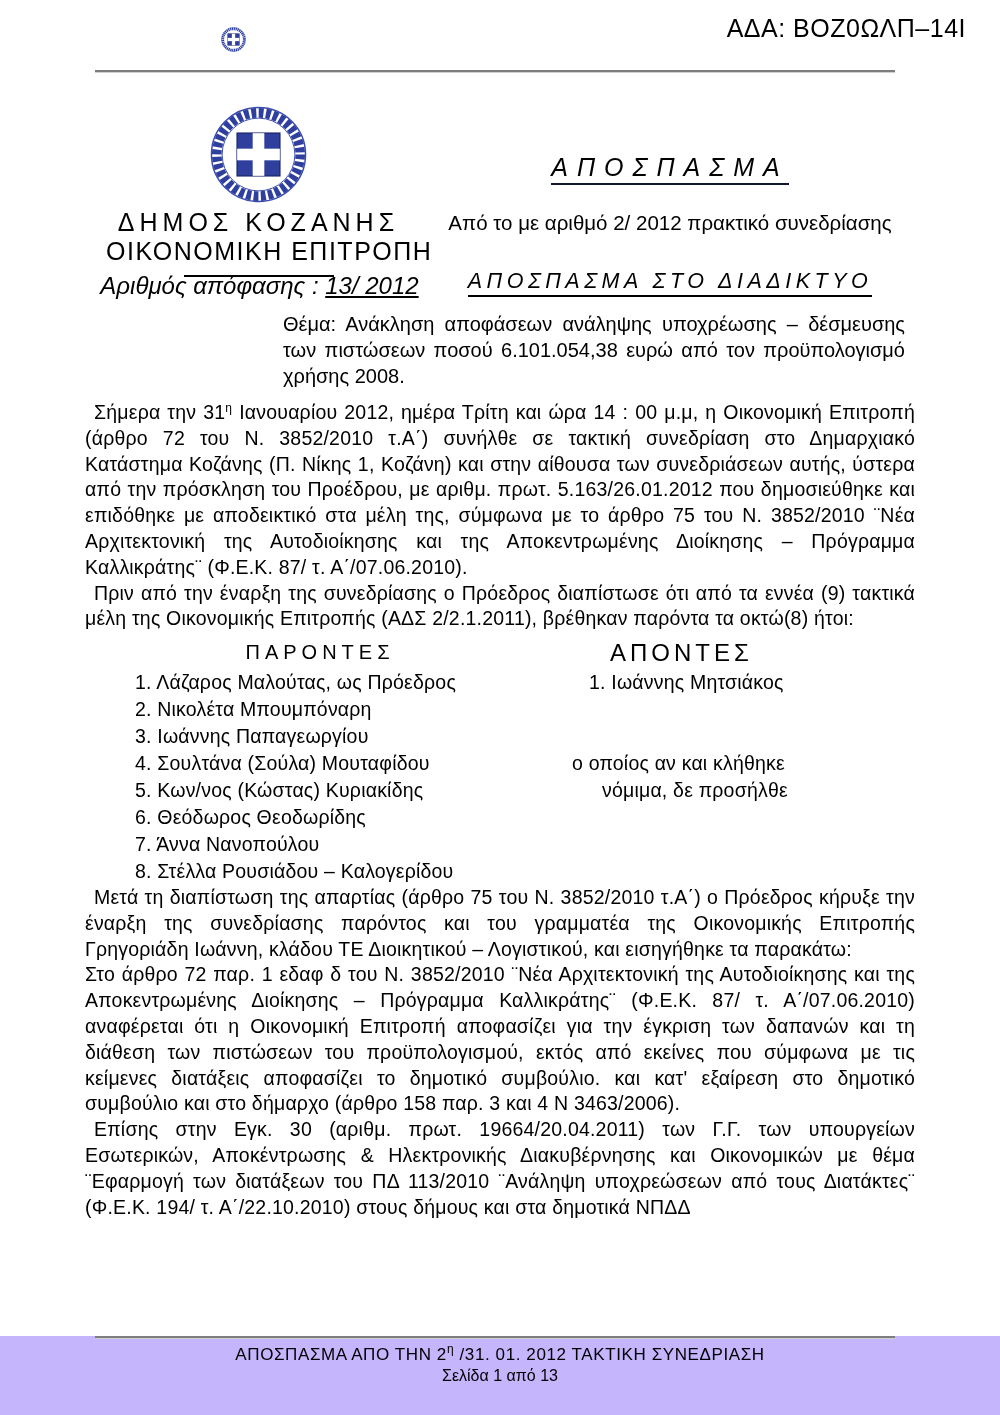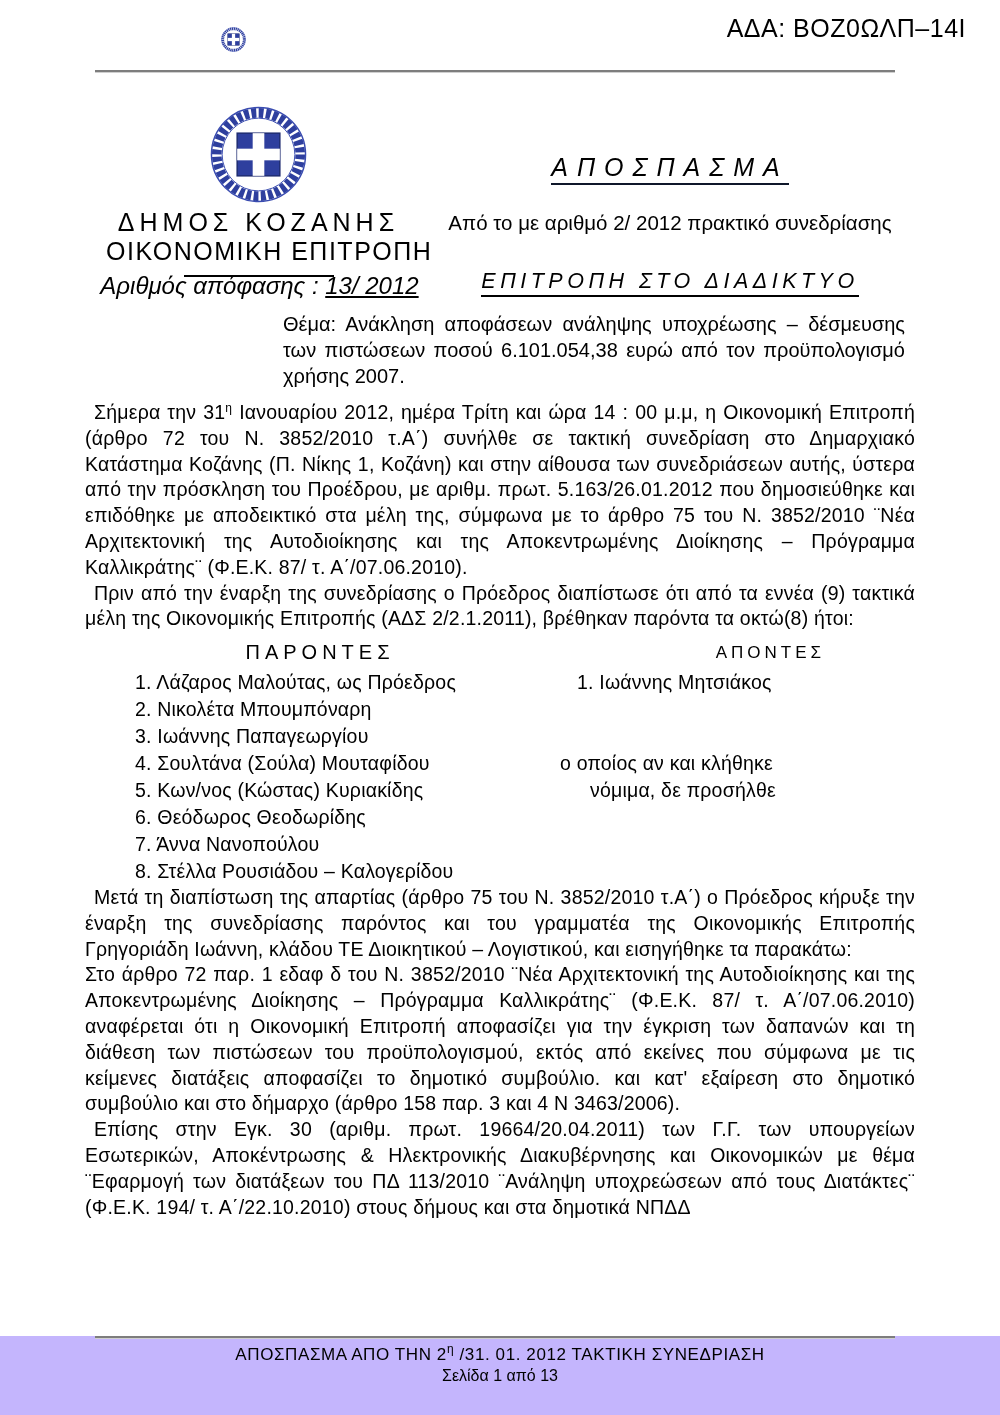--- a/index.html
+++ b/index.html
@@ -42,22 +42,22 @@
   
   .content{position:absolute;top:400px;left:85px;width:830px;font-size:19.5px;
            line-height:25.8px;text-align:justify;letter-spacing:.2px;}
   .content p{margin:0;}
   .indent{text-indent:9px;}
   sup{font-size:12px;line-height:0;}
 
   .roster{margin-top:8px;text-align:left;}
   .roster-heads{display:flex;}
   .head-present{width:470px;text-align:center;font-size:20px;letter-spacing:5px;}
-  .head-absent{width:215px;margin-left:55px;text-align:right;font-size:17px;letter-spacing:4px;}
-  .roster-cols{display:flex;margin-top:3px;}
+  .head-absent{width:215px;margin-left:55px;text-align:left;font-size:24px;letter-spacing:4px;}
+  .roster-cols{display:flex;margin-top:3px;gap:12px;}
   .col-present{margin-left:50px;width:425px;line-height:27px;}
   .col-absent{width:300px;line-height:27px;}
   .absent-item{padding-left:17px;}
   .absent-gap{height:54px;}
   .absent-note2{padding-left:30px;}
 
   .p3{margin-top:12px;}
   .p4{margin-top:8px;}
   .p5{margin-top:8px;}
 
@@ -103,24 +103,24 @@
   <div class="decision-line">
     <span>Αριθμός απόφασης :</span>
     <span class="decision-number">13/ 2012</span>
   </div>
 
   <div class="excerpt-title-wrap">
     <span class="excerpt-title">ΑΠΟΣΠΑΣΜΑ</span>
   </div>
   <div class="excerpt-subtitle">Από το με αριθμό 2/ 2012 πρακτικό συνεδρίασης</div>
   <div class="web-posting-wrap">
-    <span class="web-posting">ΕΠΙΤΡΟΠΗ ΣΤΟ ΔΙΑΔΙΚΤΥΟ</span>
+    <span class="web-posting">ΑΠΟΣΠΑΣΜΑ ΣΤΟ ΔΙΑΔΙΚΤΥΟ</span>
   </div>
 
-  <div class="subject">Θέμα: Ανάκληση αποφάσεων ανάληψης υποχρέωσης – δέσμευσης των πιστώσεων ποσού 6.101.054,38 ευρώ από τον προϋπολογισμό χρήσης 2007.</div>
+  <div class="subject">Θέμα: Ανάκληση αποφάσεων ανάληψης υποχρέωσης – δέσμευσης των πιστώσεων ποσού 6.101.054,38 ευρώ από τον προϋπολογισμό χρήσης 2008.</div>
 
   <div class="content">
     <p class="indent"><span>Σήμερα την 31</span><sup>η</sup><span> Ιανουαρίου 2012, ημέρα Τρίτη και ώρα 14 : 00 μ.μ, η Οικονομική Επιτροπή (άρθρο 72 του Ν. 3852/2010 τ.Α΄) συνήλθε σε τακτική συνεδρίαση στο Δημαρχιακό Κατάστημα Κοζάνης (Π. Νίκης 1, Κοζάνη) και στην αίθουσα των συνεδριάσεων αυτής, ύστερα από την πρόσκληση του Προέδρου, με αριθμ. πρωτ. 5.163/26.01.2012 που δημοσιεύθηκε και επιδόθηκε με αποδεικτικό στα μέλη της, σύμφωνα με το άρθρο 75 του Ν. 3852/2010 ¨Νέα Αρχιτεκτονική της Αυτοδιοίκησης και της Αποκεντρωμένης Διοίκησης – Πρόγραμμα Καλλικράτης¨ (Φ.Ε.Κ. 87/ τ. Α΄/07.06.2010).</span></p>
 
     <p class="indent">Πριν από την έναρξη της συνεδρίασης ο Πρόεδρος διαπίστωσε ότι από τα εννέα (9) τακτικά μέλη της Οικονομικής Επιτροπής (ΑΔΣ 2/2.1.2011), βρέθηκαν παρόντα τα οκτώ(8) ήτοι:</p>
 
     <div class="roster">
       <div class="roster-heads">
         <div class="head-present">ΠΑΡΟΝΤΕΣ</div>
         <div class="head-absent">ΑΠΟΝΤΕΣ</div>

